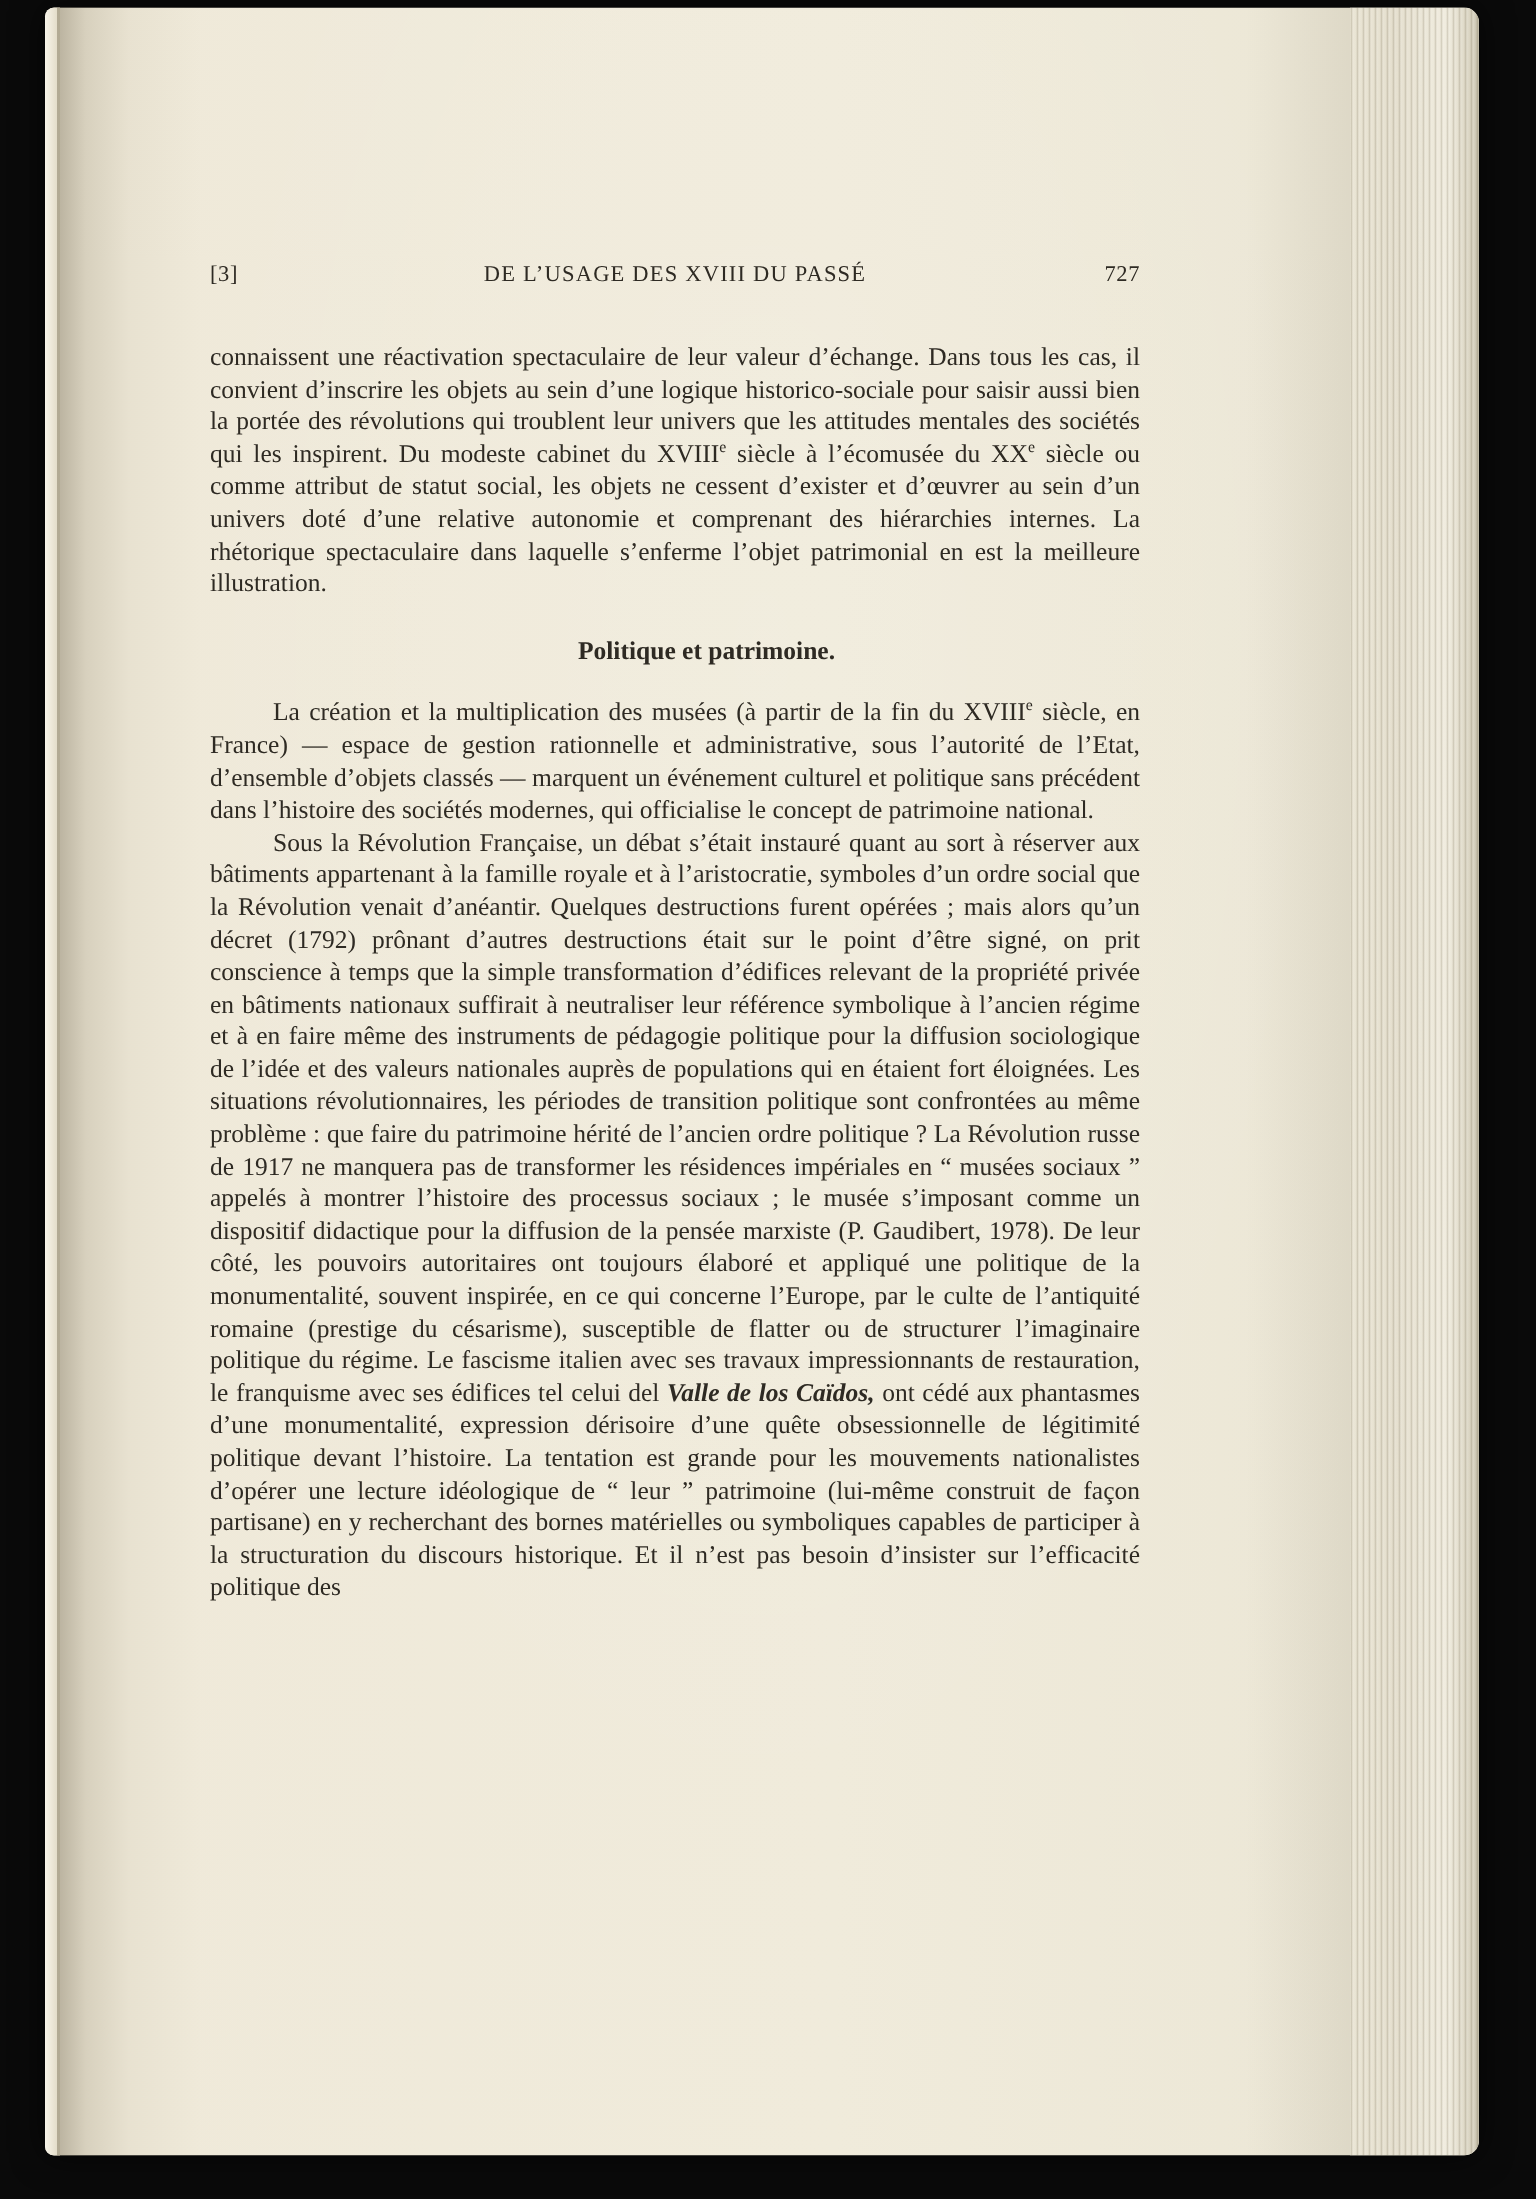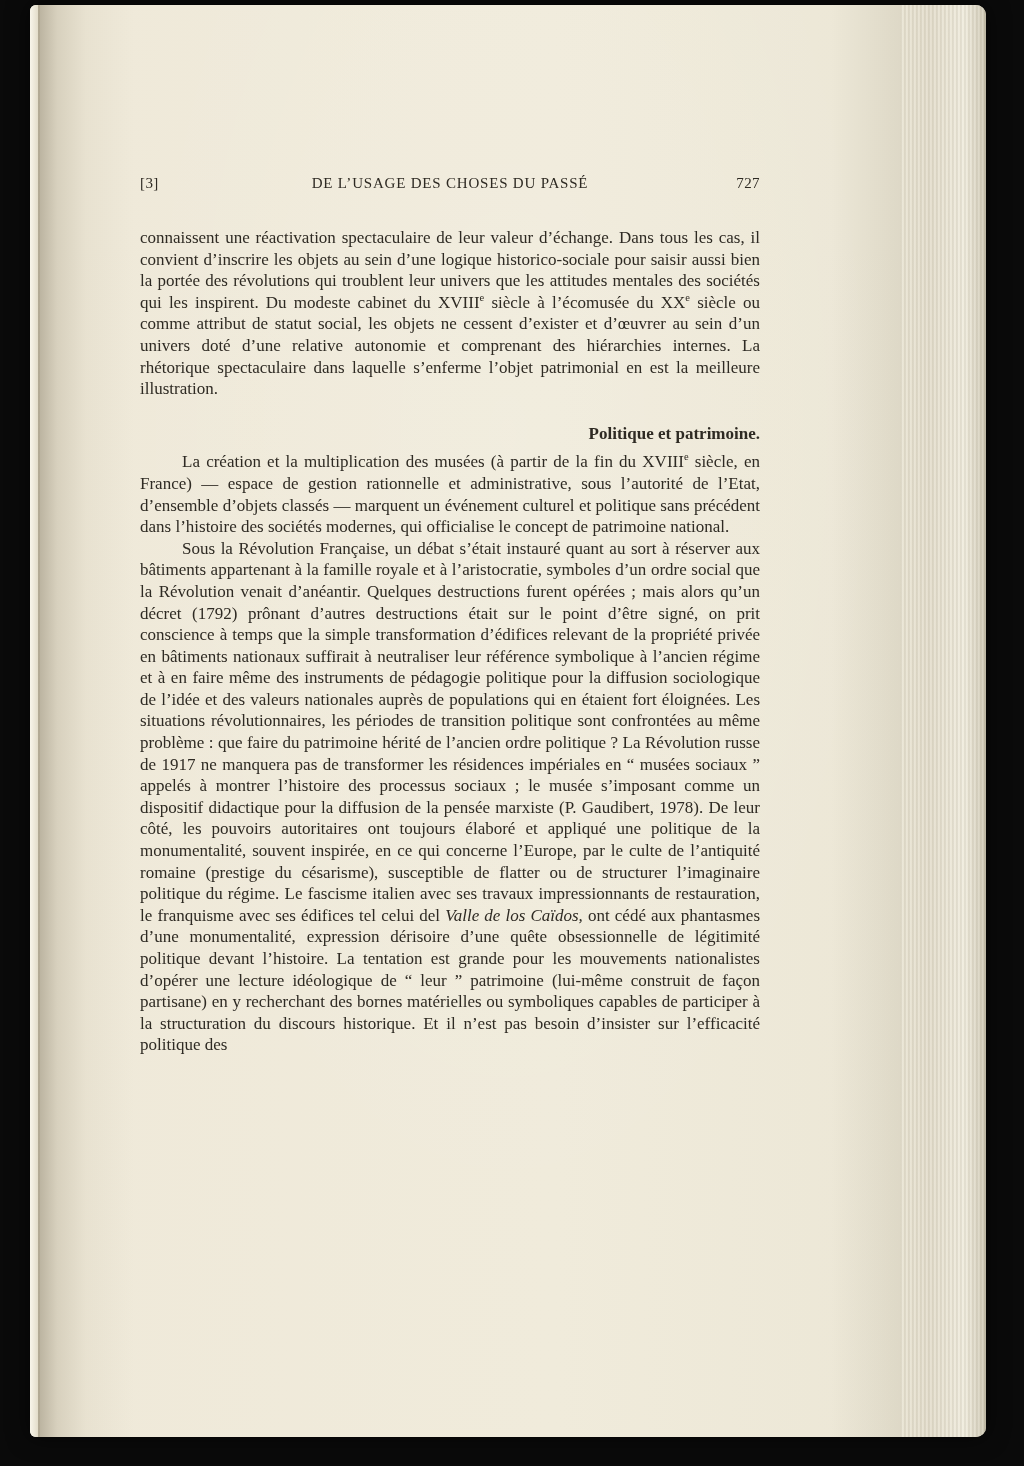--- a/index.html
+++ b/index.html
@@ -99,44 +99,44 @@
   .body-text p {
     margin: 0;
   }
   .body-text p.indent {
     text-indent: 42px;
   }
   .body-text h2.heading {
     font-size: 17px;
     line-height: 21.6px;
     font-weight: bold;
-    margin: 23px 0 7px 0;
+    margin: 23px 0 20px 0;
     text-indent: 42px;
-    text-align: right;
+    text-align: center;
   }
-  .body-text em { font-style: italic; }
+  .body-text em { font-style: italic; font-weight: bold; }
   .body-text sup {
     font-size: 0.62em;
     line-height: 0;
     vertical-align: super;
   }
 </style>
 </head>
 <body>
 
 <div class="page">
   <div class="facing-edge"></div>
   <div class="gutter"></div>
   <div class="right-curve"></div>
   <div class="page-stack"></div>
 
   <div class="text-block">
     <div class="page-header">
       <span class="hdr-left">[3]</span>
-      <span class="hdr-title">DE L’USAGE DES CHOSES DU PASSÉ</span>
+      <span class="hdr-title">DE L’USAGE DES XVIII DU PASSÉ</span>
       <span class="hdr-right">727</span>
     </div>
 
     <div class="body-text">
         <p class=""><span>connaissent une réactivation spectaculaire de leur valeur d’échange. Dans tous les cas, il convient d’inscrire les objets au sein d’une logique historico-sociale pour saisir aussi bien la portée des révolutions qui troublent leur univers que les attitudes mentales des sociétés qui les inspirent. Du modeste cabinet du XVIII</span><sup>e</sup><span> siècle à l’écomusée du XX</span><sup>e</sup><span> siècle ou comme attribut de statut social, les objets ne cessent d’exister et d’œuvrer au sein d’un univers doté d’une relative autonomie et comprenant des hiérarchies internes. La rhétorique spectaculaire dans laquelle s’enferme l’objet patrimonial en est la meilleure illustration.</span></p>
         <h2 class="heading"><span>Politique et patrimoine.</span></h2>
         <p class="indent"><span>La création et la multiplication des musées (à partir de la fin du XVIII</span><sup>e</sup><span> siècle, en France) — espace de gestion rationnelle et administrative, sous l’autorité de l’Etat, d’ensemble d’objets classés — marquent un événement culturel et politique sans précédent dans l’histoire des sociétés modernes, qui officialise le concept de patrimoine national.</span></p>
         <p class="indent"><span>Sous la Révolution Française, un débat s’était instauré quant au sort à réserver aux bâtiments appartenant à la famille royale et à l’aristocratie, symboles d’un ordre social que la Révolution venait d’anéantir. Quelques destructions furent opérées ; mais alors qu’un décret (1792) prônant d’autres destructions était sur le point d’être signé, on prit conscience à temps que la simple transformation d’édifices relevant de la propriété privée en bâtiments nationaux suffirait à neutraliser leur référence symbolique à l’ancien régime et à en faire même des instruments de pédagogie politique pour la diffusion sociologique de l’idée et des valeurs nationales auprès de populations qui en étaient fort éloignées. Les situations révolutionnaires, les périodes de transition politique sont confrontées au même problème : que faire du patrimoine hérité de l’ancien ordre politique ? La Révolution russe de 1917 ne manquera pas de transformer les résidences impériales en “ musées sociaux ” appelés à montrer l’histoire des processus sociaux ; le musée s’imposant comme un dispositif didactique pour la diffusion de la pensée marxiste (P. Gaudibert, 1978). De leur côté, les pouvoirs autoritaires ont toujours élaboré et appliqué une politique de la monumentalité, souvent inspirée, en ce qui concerne l’Europe, par le culte de l’antiquité romaine (prestige du césarisme), susceptible de flatter ou de structurer l’imaginaire politique du régime. Le fascisme italien avec ses travaux impressionnants de restauration, le franquisme avec ses édifices tel celui del </span><em>Valle de los Caïdos,</em><span> ont cédé aux phantasmes d’une monumentalité, expression dérisoire d’une quête obsessionnelle de légitimité politique devant l’histoire. La tentation est grande pour les mouvements nationalistes d’opérer une lecture idéologique de “ leur ” patrimoine (lui-même construit de façon partisane) en y recherchant des bornes matérielles ou symboliques capables de participer à la structuration du discours historique. Et il n’est pas besoin d’insister sur l’efficacité politique des</span></p>
       </div>
   </div>

